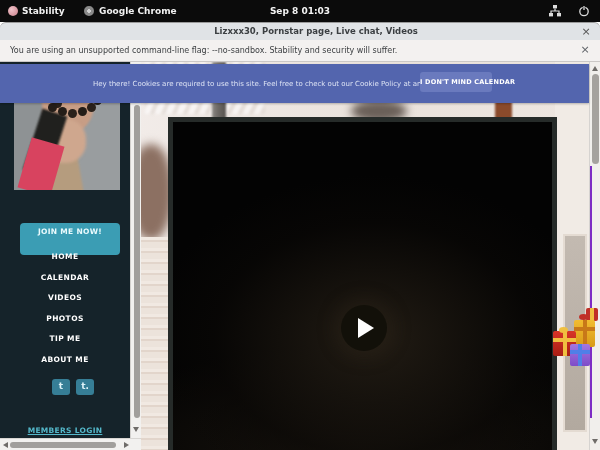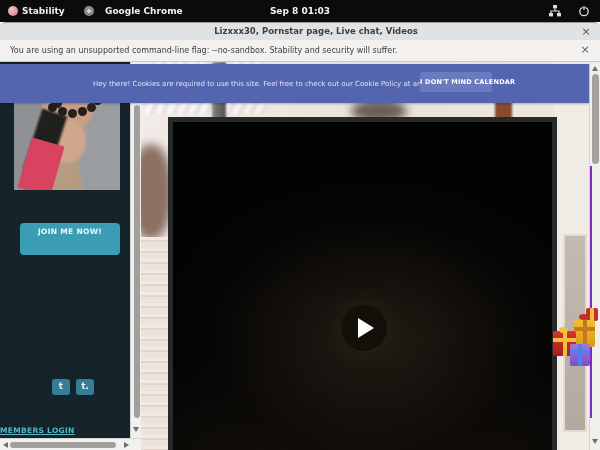--- a/index.html
+++ b/index.html
@@ -67,21 +67,21 @@
                39px 0 0 0 #2a211b,5px -4px 0 0 #2a211b,45px -7px 0 0 #241d18;}
   .joinbtn{left:20px;top:161px;width:100px;height:32px;background:#3b9db4;border-radius:4px;
     color:#eafafd;font-size:7.5px;font-weight:bold;text-align:center;line-height:18px;
     letter-spacing:.3px;}
   .menu{left:0;top:185px;width:130px;}
   .menu-item{position:relative;height:20.5px;line-height:20.5px;text-align:center;color:#fff;
     font-size:7.5px;font-weight:bold;letter-spacing:.4px;}
   .social{left:52px;top:317px;}
   .soc-ico{position:absolute;top:0;width:18px;height:16px;background:#367e96;border-radius:3px;
     color:#dff3f8;font-size:9px;font-weight:bold;text-align:center;line-height:15px;}
-  .members{left:0;top:364px;width:130px;font-size:7.5px;font-weight:bold;
+  .members{left:0;top:364px;width:130px;text-align:center;font-size:7.5px;font-weight:bold;
     color:#54b8ca;text-decoration:underline;letter-spacing:.3px;}
 
   
   .vsb{left:130px;top:62px;width:11px;height:376px;background:#f2f1ef;border-left:1px solid #d2d0cd;z-index:5;}
   .vsb-thumb{left:2.5px;top:43px;width:6px;height:313px;background:#a19f9c;border-radius:3px;}
   .hsb{left:0;top:438px;width:141px;height:12px;background:#f2f1ef;border-top:1px solid #d8d6d3;z-index:11;}
   .hsb-thumb{left:10px;top:3px;width:106px;height:6px;background:#a19f9c;border-radius:3px;}
   .msb{left:589px;top:62px;width:11px;height:388px;background:#f1efec;border-left:1px solid #d6d3d0;z-index:30;}
   .msb-thumb{left:2px;top:12px;width:7px;height:90px;background:#a5a29e;border-radius:3.5px;}
   .tri{width:0;height:0;position:absolute;}
@@ -127,21 +127,21 @@
 </style>
 </head>
 <body>
 
 <div id="screen">
 
   <div class="abs topbar">
     <div class="abs dot"></div>
     <div class="abs tb-label" style="left:22px;">Stability</div>
     <div class="abs chrome-ico"></div>
-    <div class="abs tb-label" style="left:105px;">Google Chrome</div>
+    <div class="abs tb-label" style="left:99px;">Google Chrome</div>
     <div class="abs clock">Sep 8 01:03</div>
     <svg class="abs tb-icon" style="left:548px;" viewBox="0 0 14 14">
       <rect x="5" y="1" width="4" height="3.4" fill="#ddd"></rect>
       <rect x="1" y="9" width="4" height="3.4" fill="#ddd"></rect>
       <rect x="9" y="9" width="4" height="3.4" fill="#ddd"></rect>
       <path d="M7 4.5 v2.5 M3 9 V7 h8 v2" stroke="#ddd" stroke-width="1.2" fill="none"></path>
     </svg>
     <svg class="abs tb-icon" style="left:578px;top:5px;width:12px;height:12px;" viewBox="0 0 12 12">
       <circle cx="6" cy="6.5" r="4.2" stroke="#ddd" stroke-width="1.3" fill="none"></circle>
       <line x1="6" y1="0.5" x2="6" y2="5" stroke="#0b0b0b" stroke-width="2.6"></line>
@@ -164,20 +164,28 @@
       <div class="bgdiag"></div>
       <div class="card-l"></div>
       <div class="card-r"></div>
       <div class="skin"></div>
       <div class="chest"></div>
       <div class="vdark"></div>
       <div class="pink"></div>
       <div class="neck"></div>
     </div>
     <div class="abs joinbtn">JOIN ME NOW!</div>
+    <div class="abs menu">
+      <div class="menu-item">HOME</div>
+      <div class="menu-item">CALENDAR</div>
+      <div class="menu-item">VIDEOS</div>
+      <div class="menu-item">PHOTOS</div>
+      <div class="menu-item">TIP ME</div>
+      <div class="menu-item">ABOUT ME</div>
+    </div>
     <div class="abs social">
       <div class="soc-ico" style="left:0;">t</div>
       <div class="soc-ico" style="left:24px;">t.</div>
     </div>
     <div class="abs members">MEMBERS LOGIN</div>
   </div>
 
   <div class="abs vsb">
     <div class="abs vsb-thumb"></div>
     <div class="abs tri tri-down" style="left:2px;top:365px;"></div>

